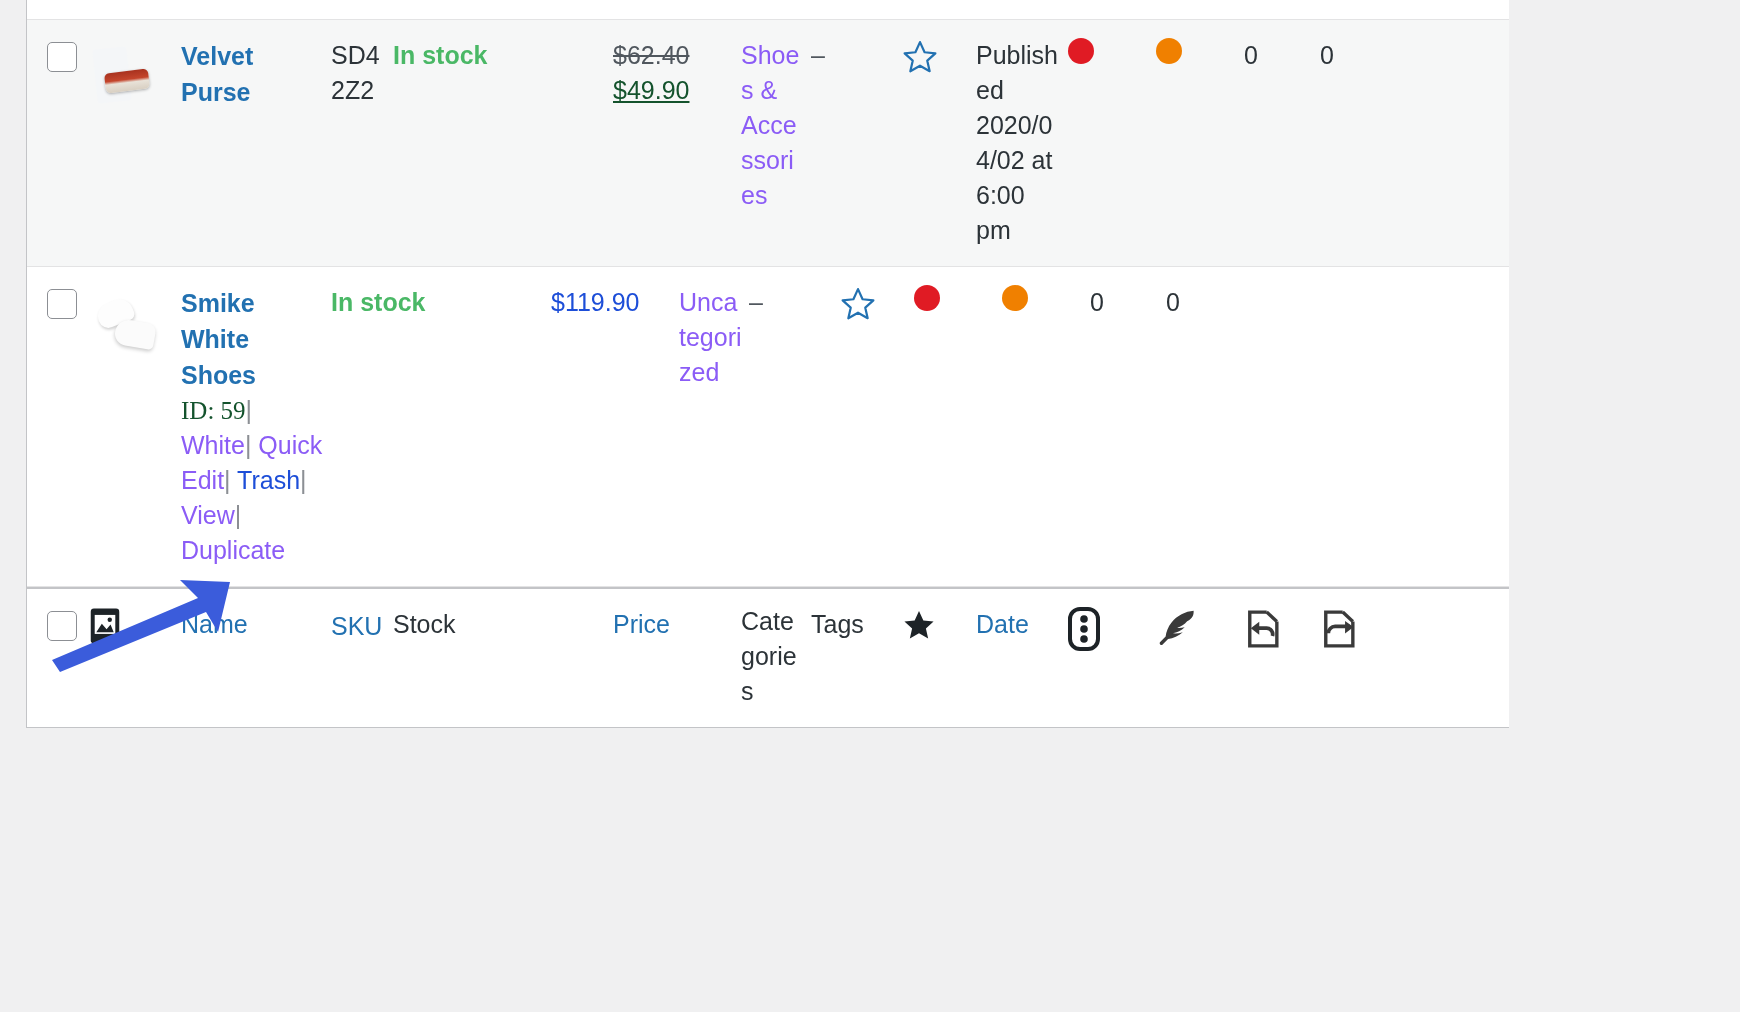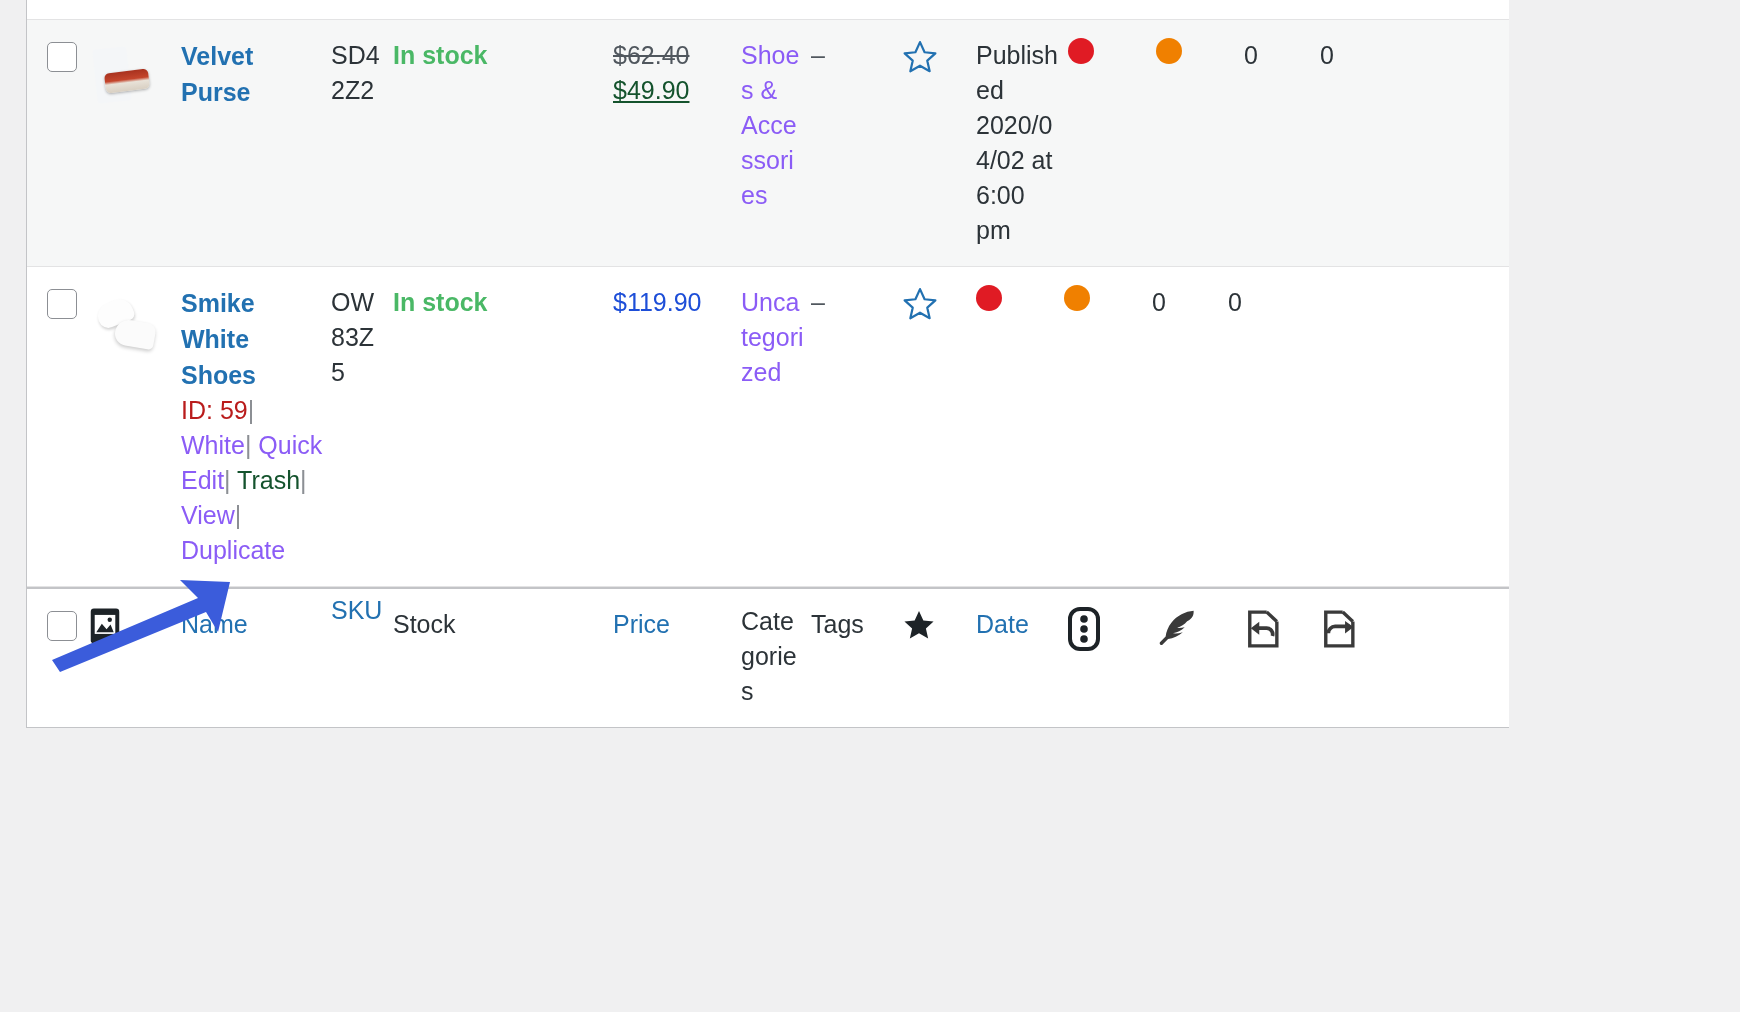--- a/index.html
+++ b/index.html
@@ -141,23 +141,23 @@
     display: block;
     cursor: pointer;
   }
   .instock { color: #4ab866; font-weight: bold; }
   .price-del { color: #50575e; text-decoration: line-through; display: block; }
   .price-ins { color: #14532d; text-decoration: underline; display: block; }
   .price-plain { color: #1d4ed8; }
   .dash { color: #50575e; }
 
   .row-actions { font-size: 25px; line-height: 35px; color: #2c3338; }
-  .row-actions .id { color: #b91c1c; }
+  .row-actions .id { color: #14532d; font-family: Liberation Serif, serif; }
   .row-actions .sep { color: #8c8f94; }
-  .row-actions .trash { color: #14532d; cursor: pointer; text-decoration: none; }
+  .row-actions .trash { color: #1d4ed8; cursor: pointer; text-decoration: none; }
 
   
   .dot { width: 26px; height: 26px; border-radius: 50%; display: inline-block; }
   .dot.red { background: #e01b24; }
   .dot.orange { background: #f08000; }
 
   .num { color: #2c3338; }
 
   
   .star-wrap { display: inline-block; line-height: 0; cursor: pointer; }
@@ -245,21 +245,20 @@
         <span class="prod-name">Smike White Shoes</span>
         <div class="row-actions">
           <span class="id">ID: 59</span><span class="sep">|</span>
           <a class="link">White</a><span class="sep">|</span>
           <a class="link">Quick Edit</a><span class="sep">|</span>
           <a class="trash">Trash</a><span class="sep">|</span>
           <a class="link">View</a><span class="sep">|</span>
           <a class="link">Duplicate</a>
         </div>
       </div>
-      <div class="cell c-sku">OW83Z5</div>
       <div class="cell c-stock">
         <span class="instock">In stock</span>
       </div>
       <div class="cell c-price">
         <span class="price-plain">$119.90</span>
       </div>
       <div class="cell c-cat">
         <a class="link">Uncategorized</a>
       </div>
       <div class="cell c-tags dash">–</div>
@@ -290,21 +289,21 @@
             <rect x="1" y="1" width="18" height="22" rx="2" fill="#1d2327"></rect>
             <rect x="3.5" y="5" width="13" height="12" fill="#ffffff"></rect>
             <polygon points="4.5,16 8,10.5 11,14 13.5,11 15.5,16" fill="#1d2327"></polygon>
             <circle cx="13" cy="8" r="1.4" fill="#1d2327"></circle>
           </svg>
         </span>
       </div>
       <div class="cell c-name">
         <span class="hdr sortable">Name</span>
       </div>
-      <div class="cell c-sku" style="padding-top:4px;">
+      <div class="cell c-sku" style="padding-top:20px;">
         <span class="hdr sortable">SKU</span>
       </div>
       <div class="cell c-stock">
         <span class="hdr">Stock</span>
       </div>
       <div class="cell c-price">
         <span class="hdr sortable">Price</span>
       </div>
       <div class="cell c-cat" style="padding-top:15px;">
         <span class="hdr">Categories</span>

